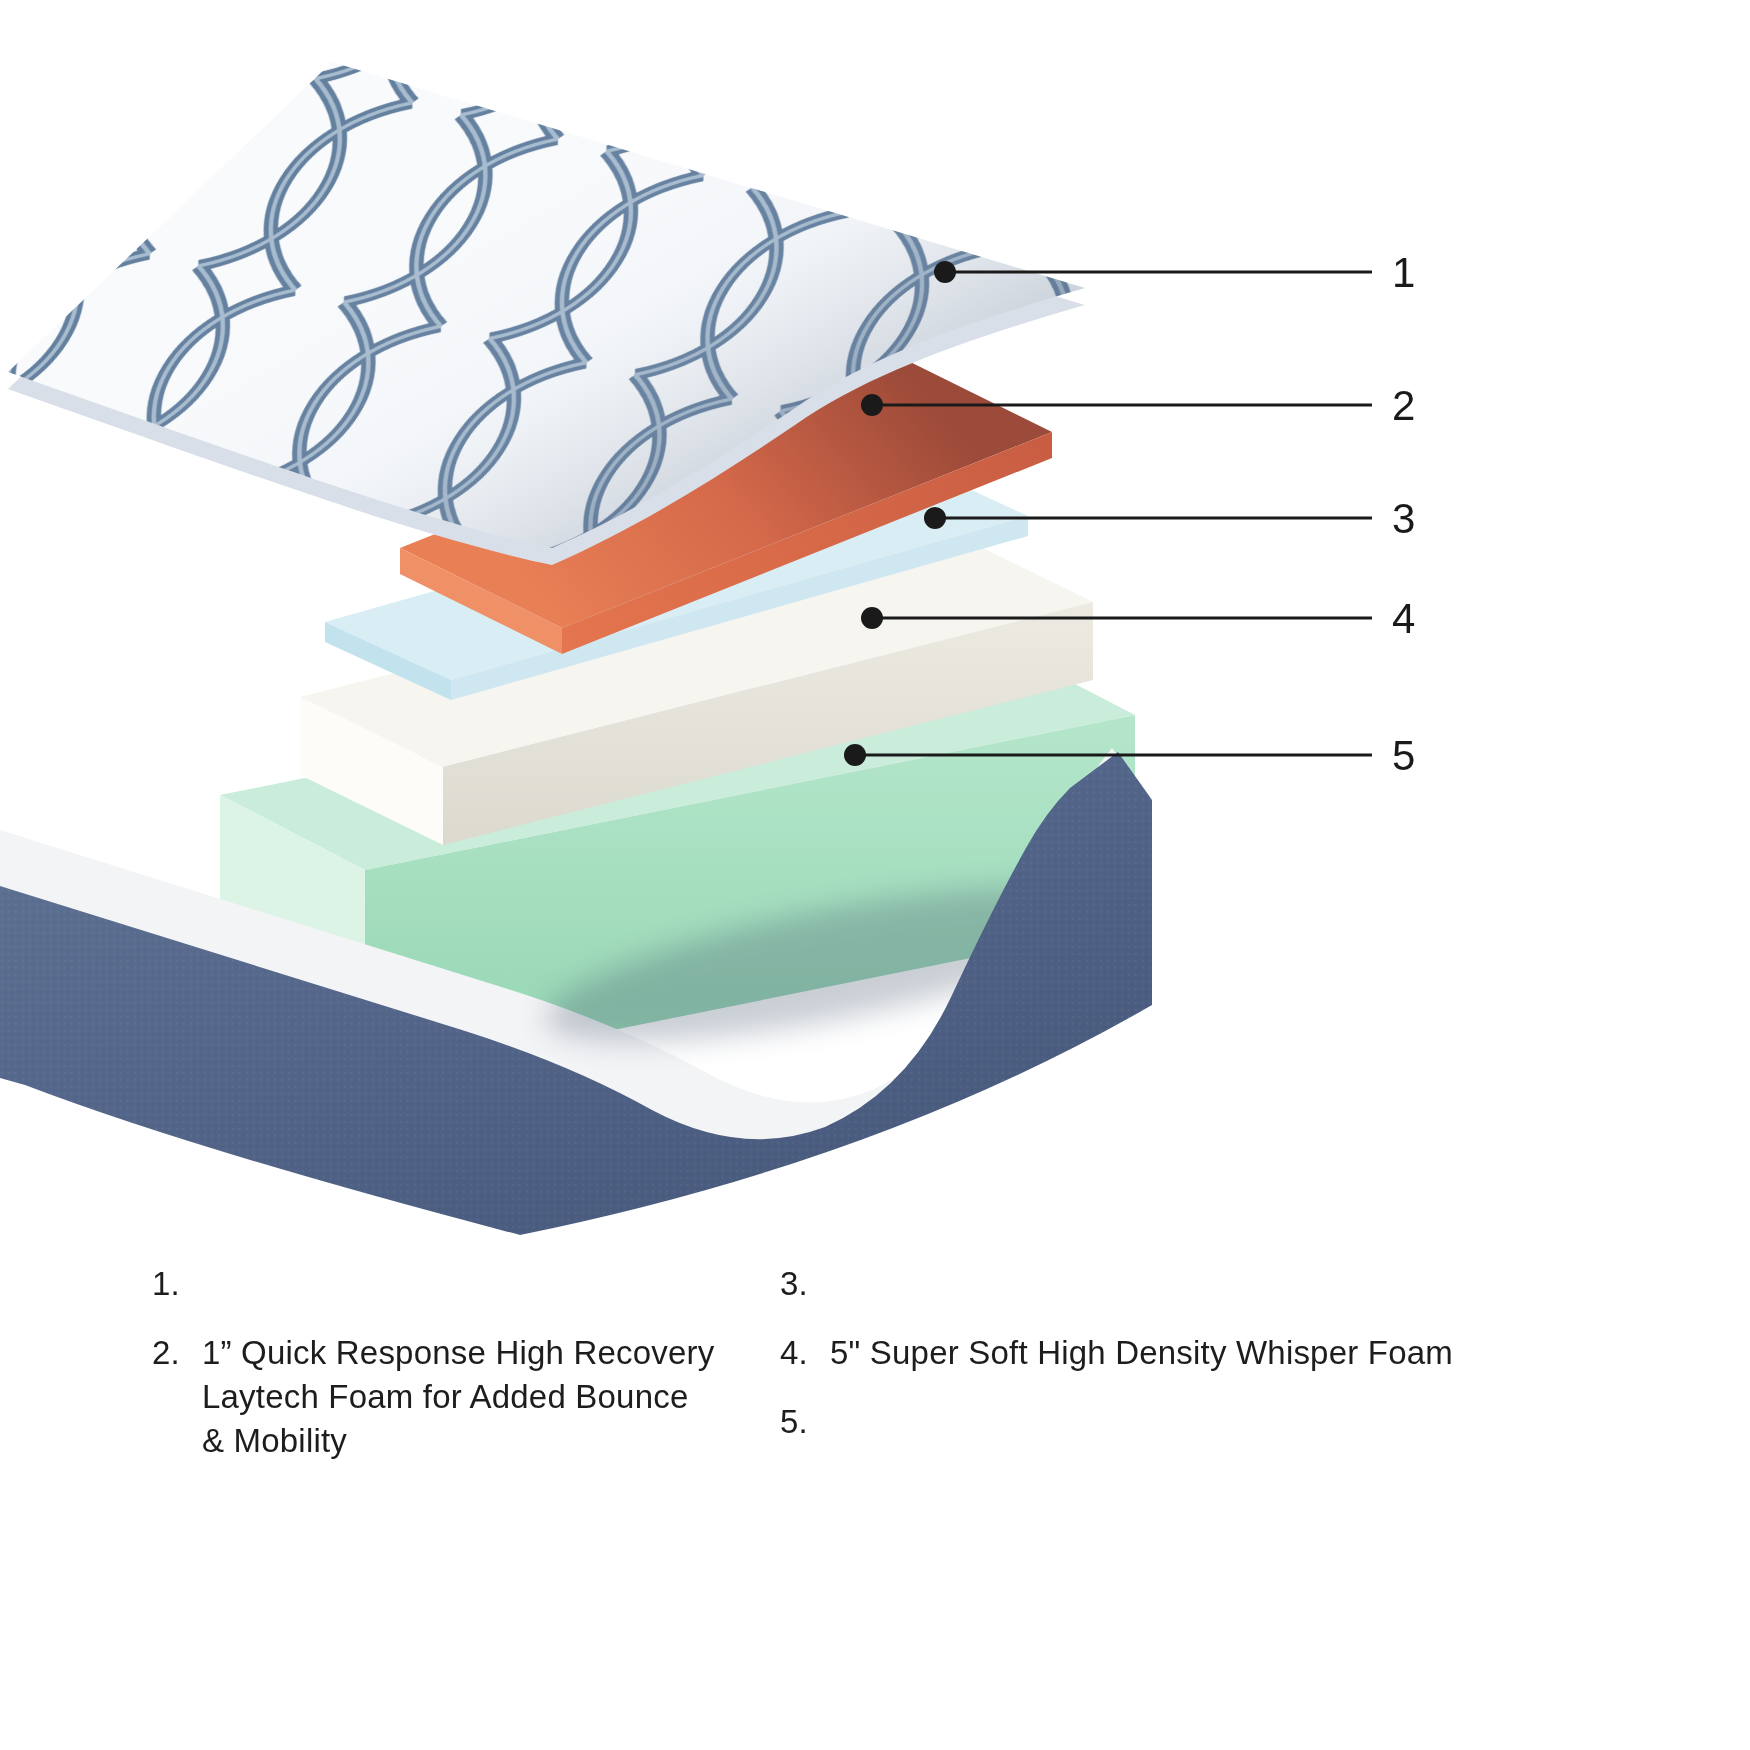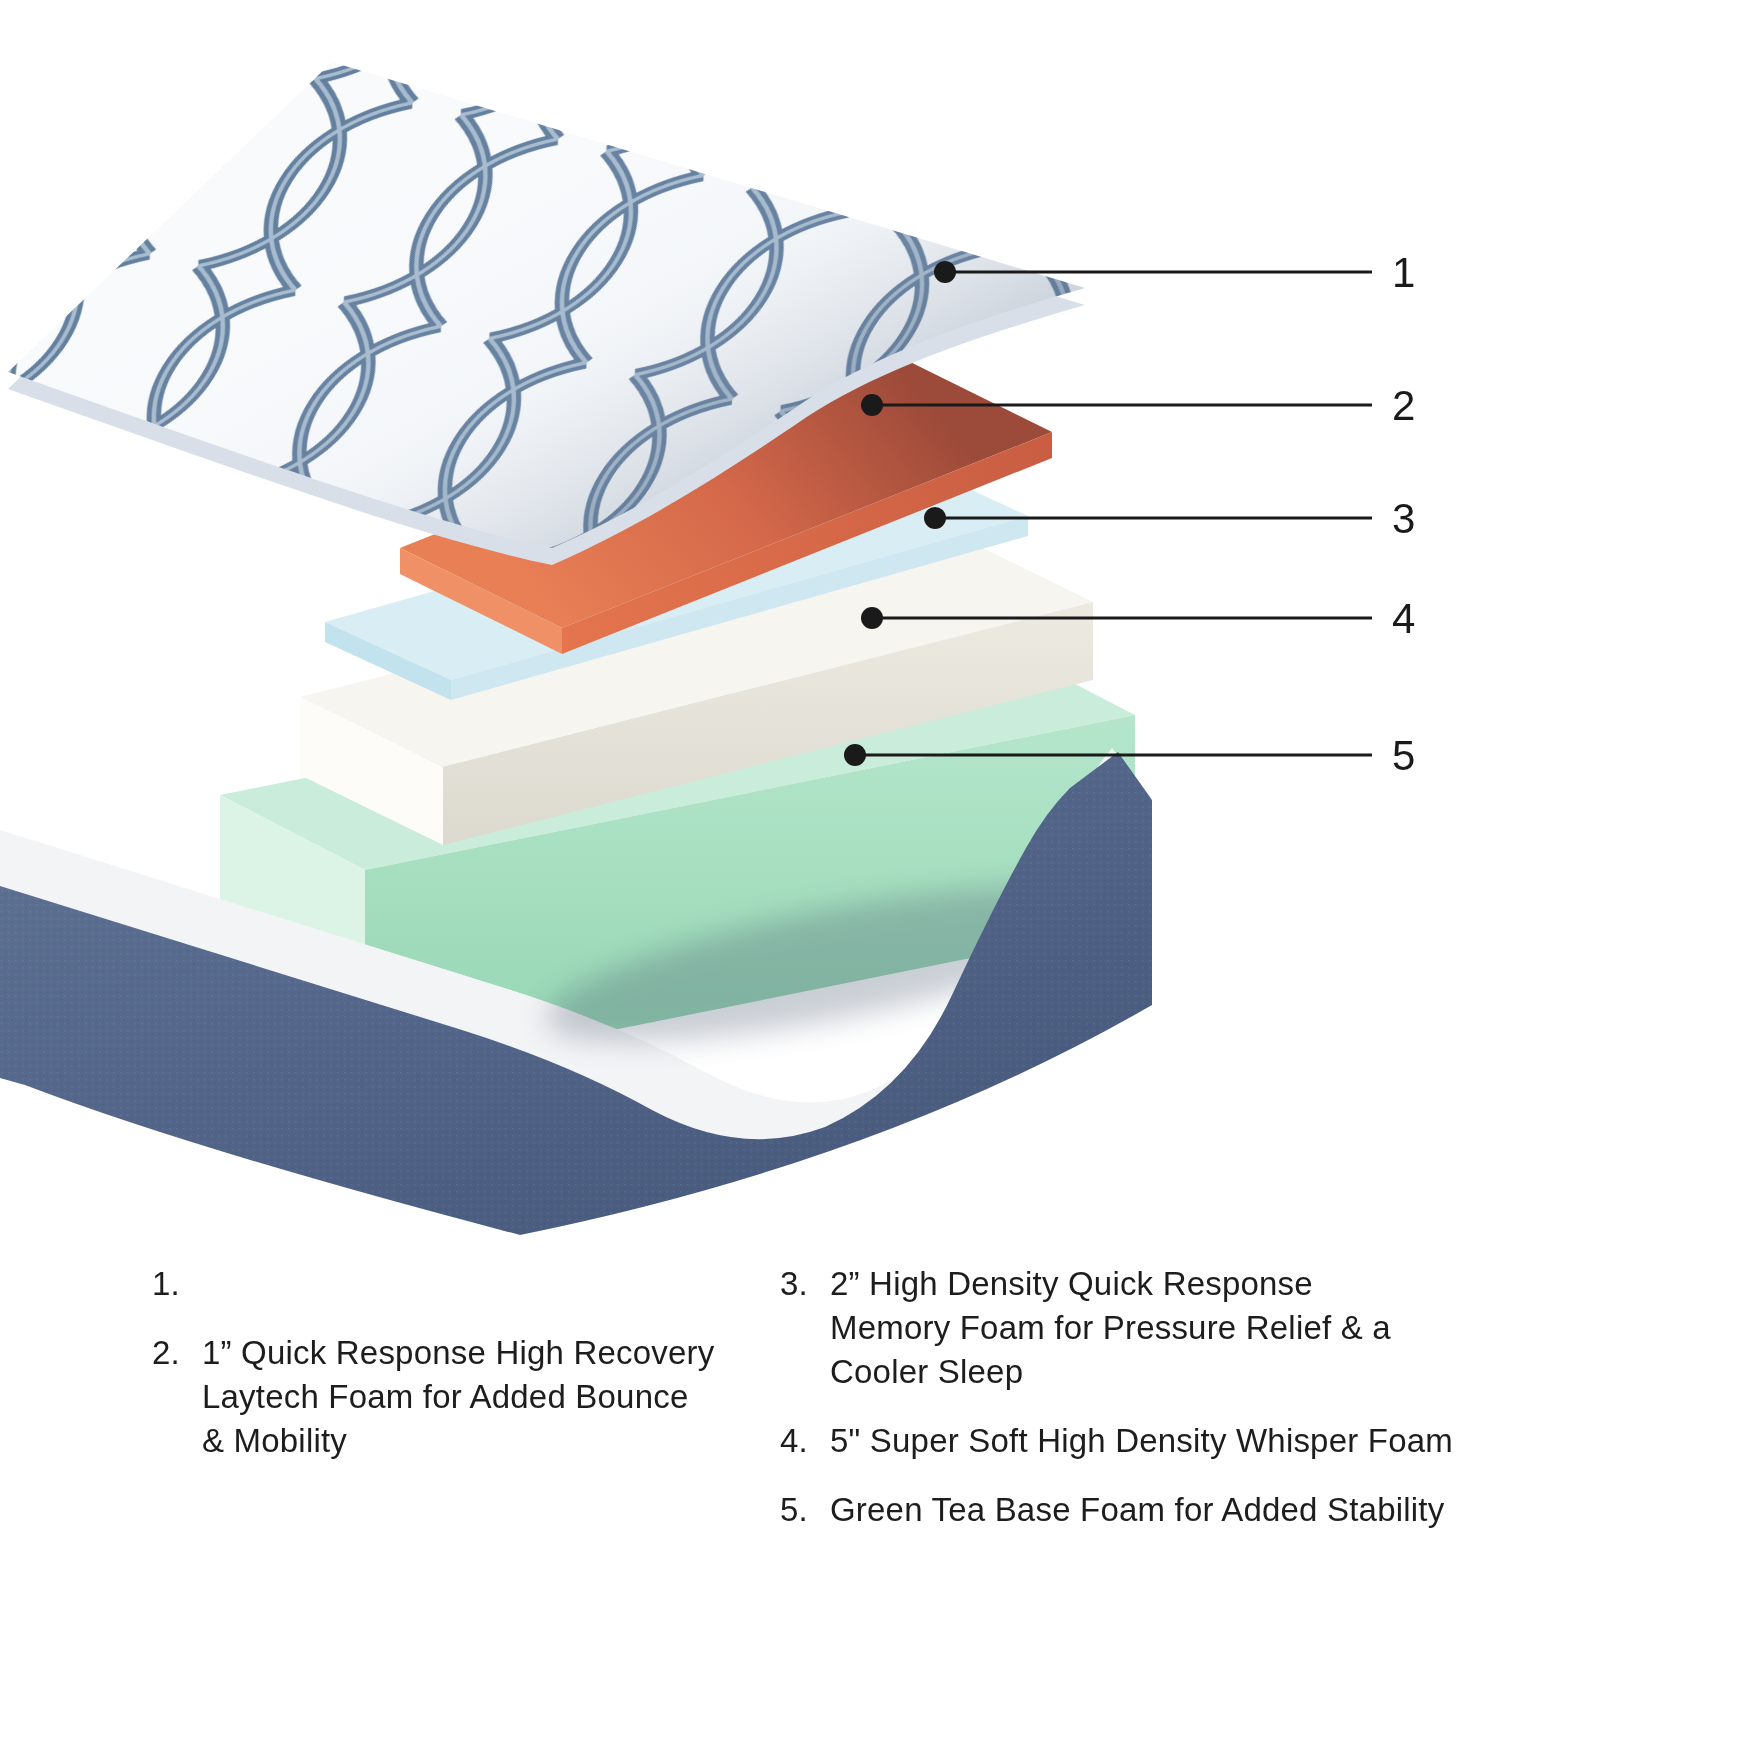--- a/index.html
+++ b/index.html
@@ -196,26 +196,22 @@
     <div class="item">
       <span class="num">2.</span>
       <span class="txt">1” Quick Response High Recovery
 Laytech Foam for Added Bounce
 &amp; Mobility</span>
     </div>
   </div>
   <div class="col">
     <div class="item">
       <span class="num">3.</span>
-      <span class="txt">2” High Density Quick Response
-Memory Foam for Pressure Relief &amp; a
-Cooler Sleep</span>
     </div>
     <div class="item">
       <span class="num">4.</span>
       <span class="txt"><span>5" </span><b>Super Soft</b><span> High Density Whisper Foam</span></span>
     </div>
     <div class="item">
       <span class="num">5.</span>
-      <span class="txt">Green Tea Base Foam for Added Stability</span>
     </div>
   </div>
 </div>
 
 </body></html>

